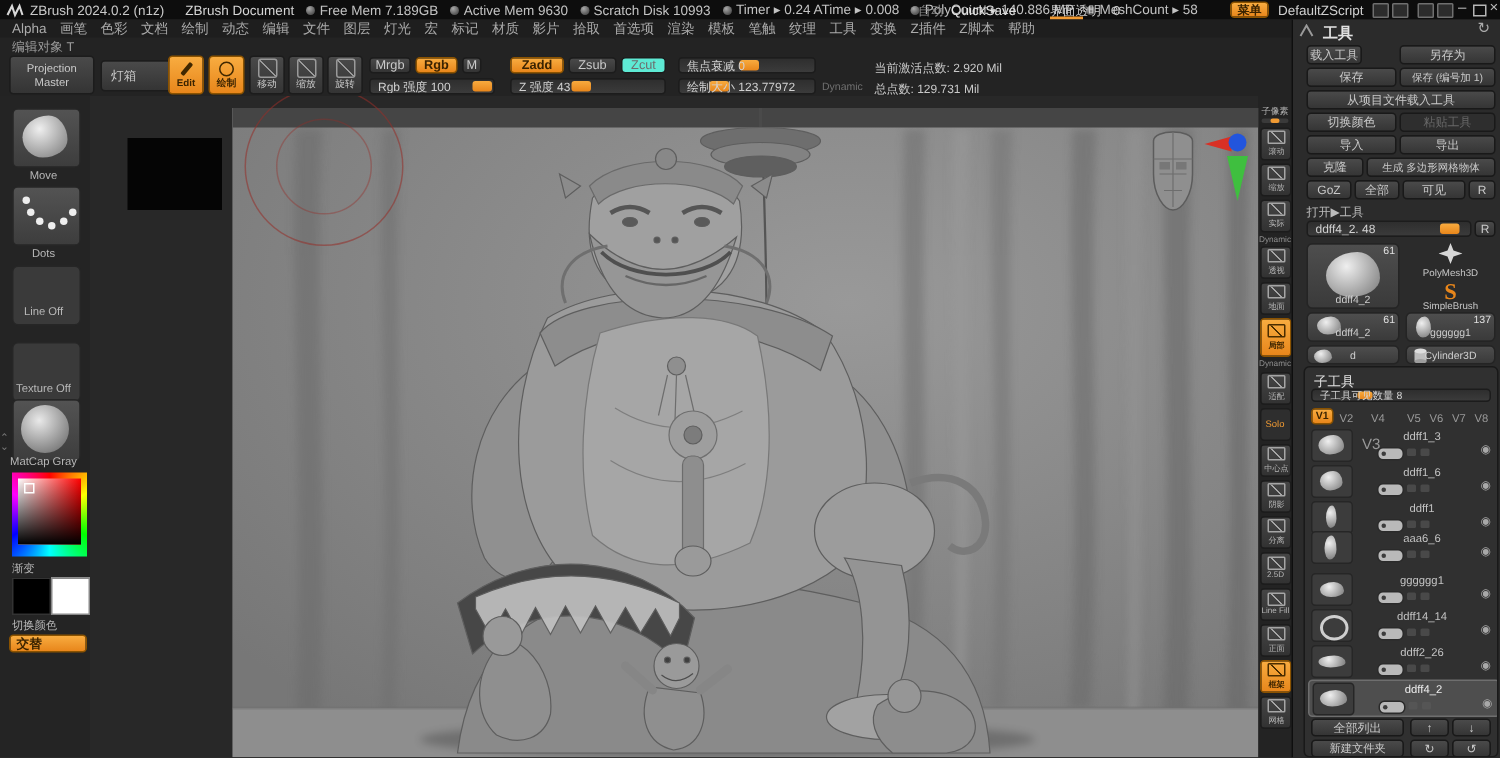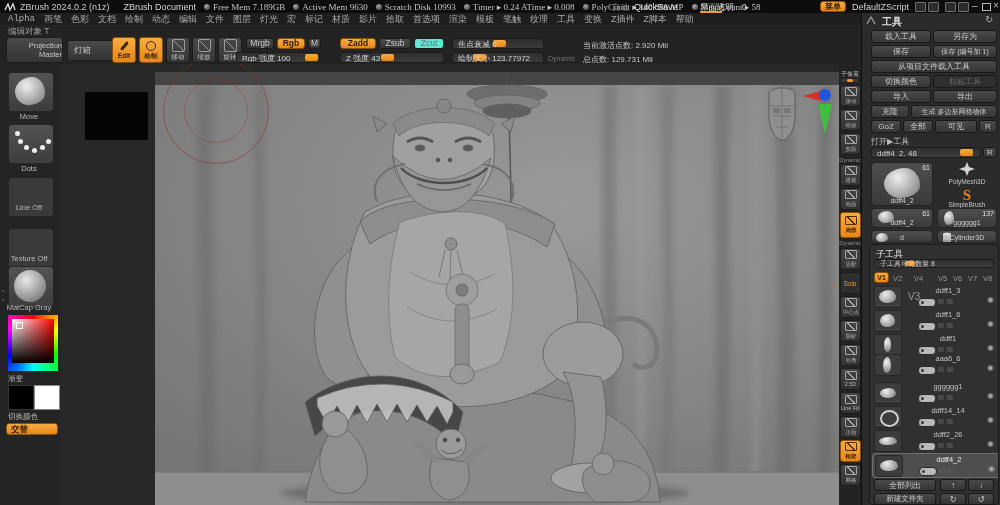--- a/index.html
+++ b/index.html
@@ -6,32 +6,32 @@
   #app{position:relative;width:1000px;height:505px;overflow:hidden;background:#232323;
        font-family:"Liberation Sans","DejaVu Sans",sans-serif;color:#c6c6c6;
        -webkit-font-smoothing:antialiased;}
   .abs{position:absolute;}
   
   #titlebar{position:absolute;left:0;top:0;width:1000px;height:13px;background:#0d0d0d;
             display:flex;align-items:center;font-size:9px;color:#c9c9c9;white-space:nowrap;}
   #titlebar .dot{width:6px;height:6px;border-radius:50%;
                  background:radial-gradient(circle at 35% 30%,#a9a9a9,#555 70%);
                  display:inline-block;margin:0 3px 0 8px;flex:0 0 auto;}
-  .tstat{color:#c3c3c3;font-family:Liberation Serif, serif;}
+  .tstat{color:#c3c3c3;}
   .winbox{width:7px;height:6px;border:1px solid #b5b5b5;display:inline-block;}
   .tbico{width:9px;height:8px;border:1px solid #6f6f6f;background:#2c2c2c;display:inline-block;
          margin-left:3px;border-radius:1px;}
   
   #menubar{position:absolute;left:0;top:13px;width:860px;height:12px;background:#1e1e1e;
            display:flex;align-items:center;padding-left:8px;gap:9px;font-size:9px;color:#ababab;}
-  .mi{cursor:default;font-family:Liberation Mono, monospace;}
+  .mi{cursor:default;}
   
   .btn{position:absolute;background:linear-gradient(#4a4a4a,#343434);border:1px solid #1c1c1c;
        border-radius:3px;color:#c9c9c9;font-size:8.5px;display:flex;align-items:center;
-       justify-content:center;box-sizing:border-box;text-align:right;line-height:1;}
+       justify-content:center;box-sizing:border-box;text-align:center;line-height:1;}
   .btn.orange{background:linear-gradient(#f8ac40,#e8861b);color:#3a2300;border-color:#8a5200;font-weight:bold;}
   .btn.dim{color:#6d6d6d;}
   .slider{position:absolute;background:linear-gradient(#2e2e2e,#3b3b3b);border:1px solid #1c1c1c;
           border-radius:3px;font-size:8px;color:#d2d2d2;box-sizing:border-box;overflow:hidden;}
   .slider .handle{position:absolute;top:1px;bottom:1px;width:13px;border-radius:2px;
           background:linear-gradient(#f8ab3f,#e8861b);}
   .slider .stext{position:absolute;left:5px;top:50%;transform:translateY(-50%);z-index:2;white-space:nowrap;}
   .ic-lines{width:11px;height:11px;border:1px solid #9a9a9a;border-radius:2px;
             background:linear-gradient(45deg,transparent 46%,#9a9a9a 46%,#9a9a9a 54%,transparent 54%);}
   
@@ -161,21 +161,21 @@
     <span class="ic-lines"></span>
     <span>缩放</span>
   </div>
   <div class="btn" style="left:218px;top:37px;width:24px;height:26px;flex-direction:column;gap:2px;font-size:6.5px">
     <span class="ic-lines"></span>
     <span>旋转</span>
   </div>
   <div class="btn" style="left:246px;top:38px;width:28px;height:11px">Mrgb</div>
   <div class="btn orange" style="left:277px;top:38px;width:28px;height:11px">Rgb</div>
   <div class="btn" style="left:308px;top:38px;width:13px;height:11px">M</div>
-  <div class="slider" style="left:236px;top:52px;width:84px;height:11px">
+  <div class="slider" style="left:246px;top:52px;width:84px;height:11px">
     <span class="handle" style="right:1px"></span>
     <span class="stext">Rgb 强度 100</span>
   </div>
   <div class="btn orange" style="left:340px;top:38px;width:36px;height:11px">Zadd</div>
   <div class="btn" style="left:379px;top:38px;width:32px;height:11px">Zsub</div>
   <div class="btn dim" style="left:414px;top:38px;width:30px;height:11px;background:#5eead4">Zcut</div>
   <div class="slider" style="left:340px;top:52px;width:104px;height:11px">
     <span class="handle" style="left:40px"></span>
     <span class="stext">Z 强度 43</span>
   </div>
@@ -395,21 +395,21 @@
       <span class="rs-lb">网格</span>
     </div>
 
   <div id="tool-panel"></div>
   <svg class="abs" style="left:866px;top:16px" width="10" height="9">
     <polyline points="1,8 5,1 9,8" stroke="#9a9a9a" stroke-width="1.3" fill="none"></polyline>
   </svg>
   <span class="abs" style="left:882px;top:15px;font-size:10px;color:#e0e0e0;font-weight:bold">工具</span>
   <span class="abs" style="left:985px;top:14px;font-size:10px;color:#aaa">↻</span>
 
-  <div class="tp-btn" style="left:871px;top:30px;width:60px;height:13px">载入工具</div>
+  <div class="tp-btn" style="left:871px;top:30px;width:37px;height:13px">载入工具</div>
   <div class="tp-btn" style="left:933px;top:30px;width:64px;height:13px">另存为</div>
   <div class="tp-btn" style="left:871px;top:45px;width:60px;height:13px">保存</div>
   <div class="tp-btn" style="left:933px;top:45px;width:64px;height:13px;font-size:7px">保存 (编号加 1)</div>
   <div class="tp-btn" style="left:871px;top:60px;width:126px;height:13px">从项目文件载入工具</div>
   <div class="tp-btn" style="left:871px;top:75px;width:60px;height:13px">切换颜色</div>
   <div class="tp-btn dim" style="left:933px;top:75px;width:64px;height:13px;background:#2e2e2e">粘贴工具</div>
   <div class="tp-btn" style="left:871px;top:90px;width:60px;height:13px">导入</div>
   <div class="tp-btn" style="left:933px;top:90px;width:64px;height:13px">导出</div>
   <div class="tp-btn" style="left:871px;top:105px;width:38px;height:13px">克隆</div>
   <div class="tp-btn" style="left:911px;top:105px;width:86px;height:13px;font-size:7px">生成 多边形网格物体</div>

